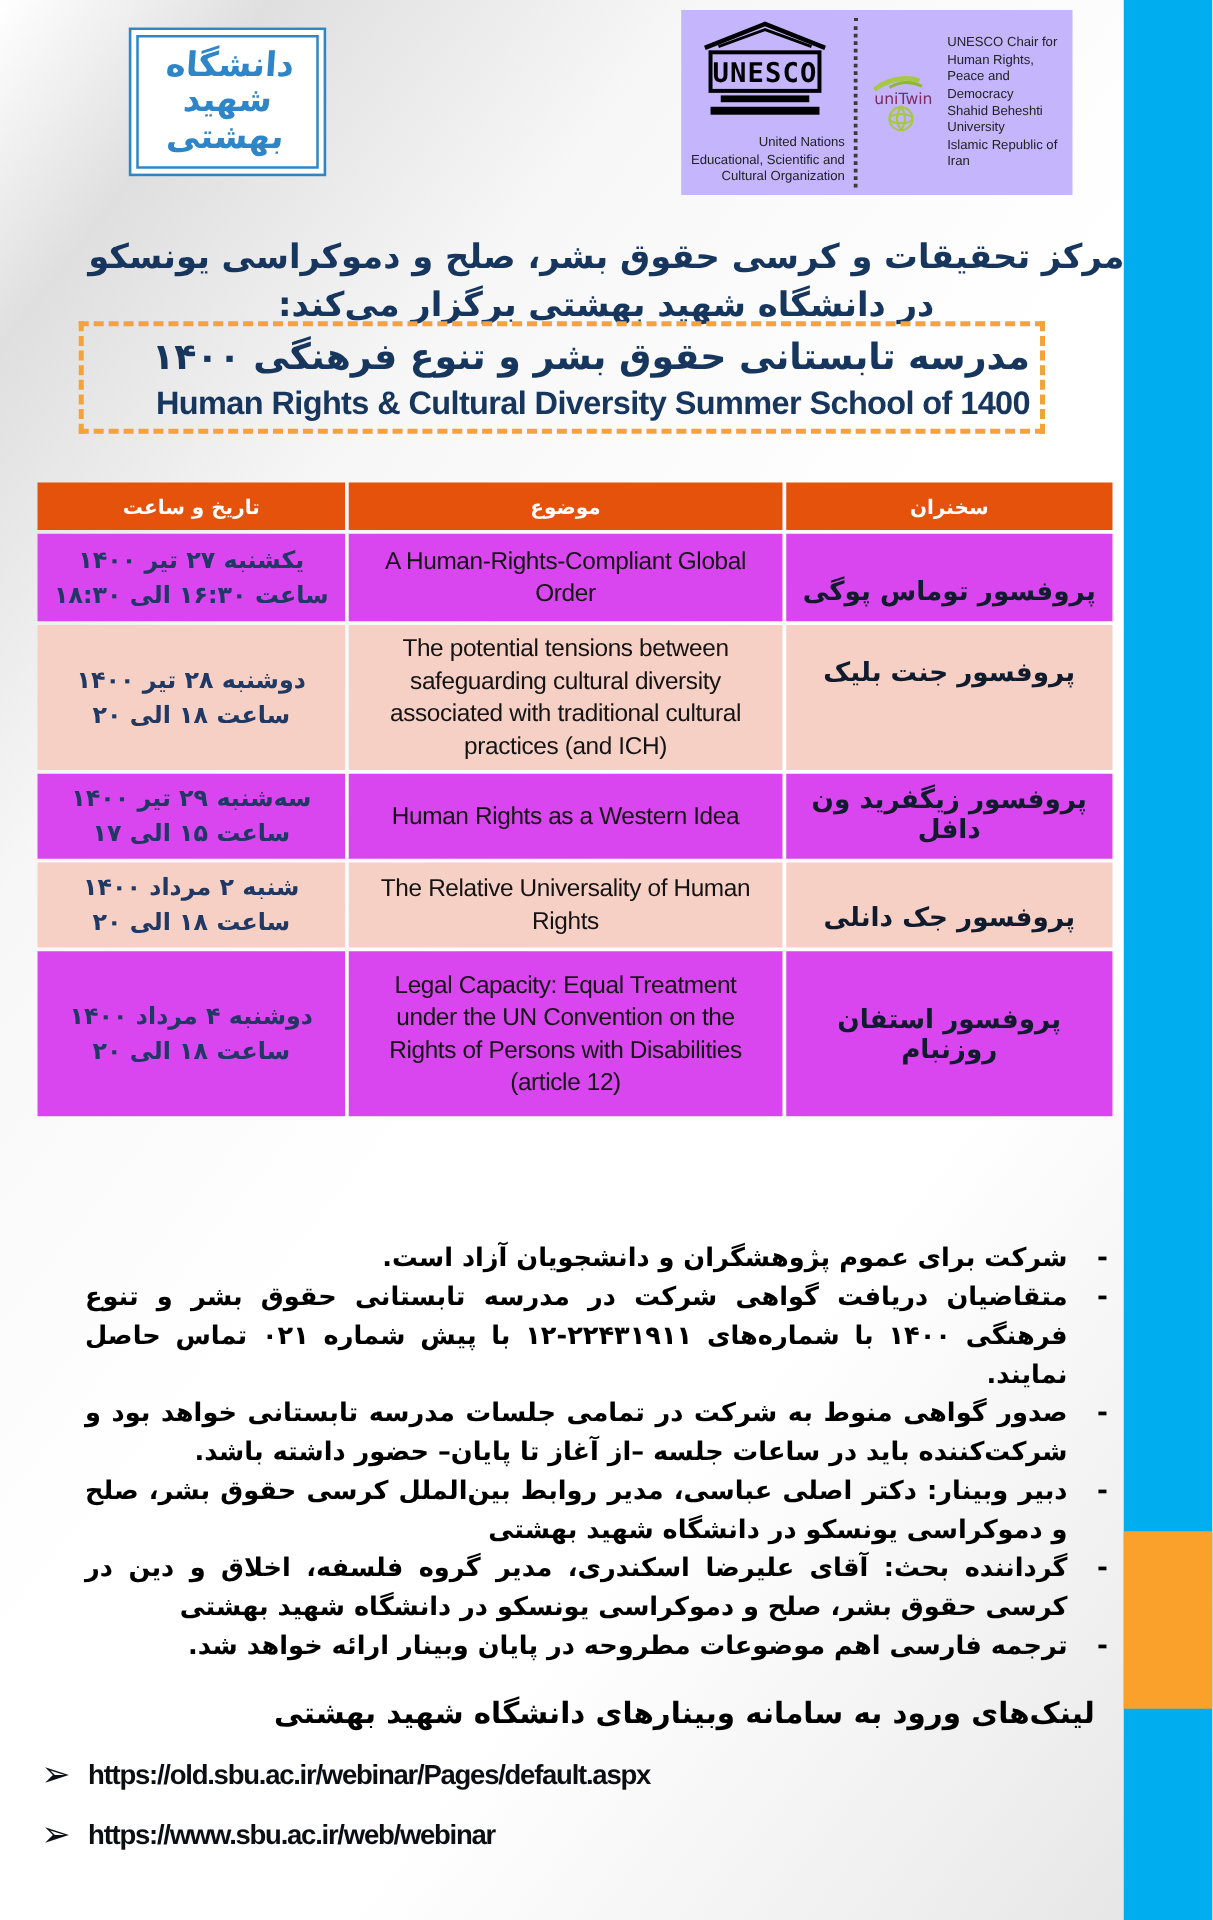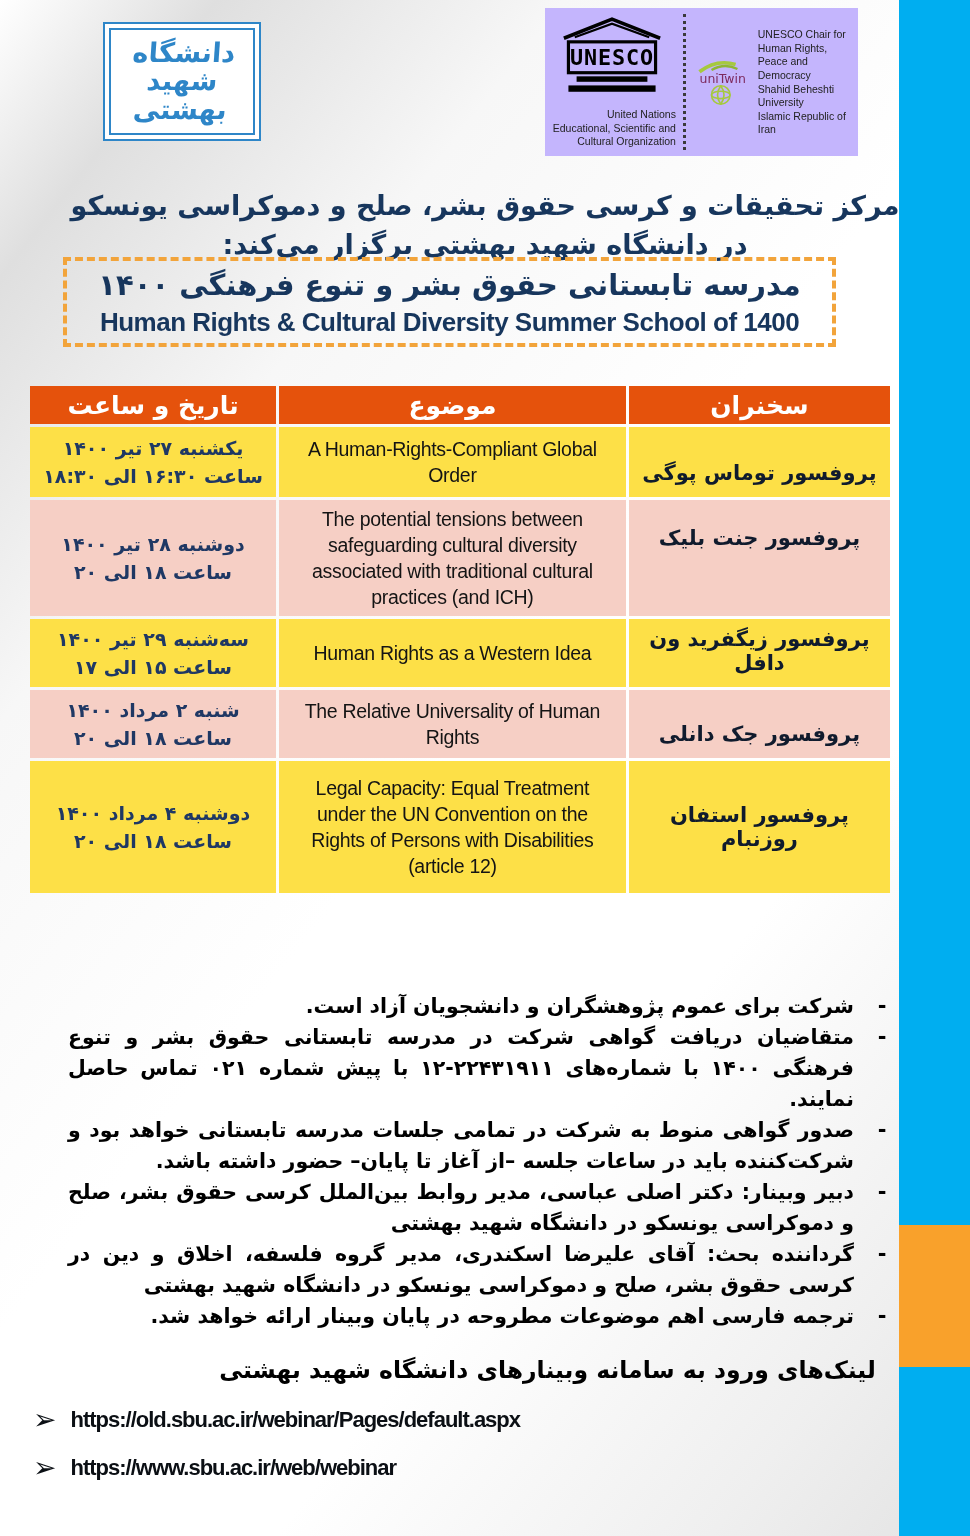--- a/index.html
+++ b/index.html
@@ -41,38 +41,38 @@
   .org-heading {
     position:absolute; top:163px; left:60px; width:850px;
     text-align:center; direction:rtl;
     color:#17365D; font-weight:bold; font-size:27px; line-height:39px;margin-top:23px;
   }
 
   
   .title-box {
     position:absolute; top:257px; left:63px; width:773px; height:90px;
     border:4px dashed #F2A43B;
-    display:flex; flex-direction:column; justify-content:center; align-items:center;
+    display:flex; flex-direction:column; justify-content:center; align-items:flex-end;
     padding:4px 8px;
   }
   .title-fa { direction:rtl; color:#17365D; font-weight:bold; font-size:29px; line-height:40px; }
   .title-en { font-family:"Liberation Sans",sans-serif; color:#17365D; font-weight:bold; font-size:26px; line-height:34px; letter-spacing:-0.5px; }
 
   
   .schedule { position:absolute; top:383px; left:27px; width:866px; border-collapse:separate; border-spacing:3px; }
   .schedule th {
-    background:#E5520C; color:#fff; font-weight:bold; font-size:25px;
+    background:#E5520C; color:#fff; font-weight:bold; font-size:16px;
     height:38px; vertical-align:middle; text-align:center;
   }
   .schedule td { text-align:center; vertical-align:middle; }
   .col-date  { width:247px; }
   .col-topic { width:348px; }
   .col-speaker { width:262px; }
   .schedule tr.r-dark td  { background:#F6CFC5; }
-  .schedule tr.r-light td { background:#fde047; }
+  .schedule tr.r-light td { background:#d946ef; }
   .cell-date { direction:rtl; color:#1F3864; font-weight:bold; font-size:19px; line-height:28px; }
   .cell-topic { font-family:"Liberation Sans",sans-serif; color:#141414; font-size:19.5px; line-height:26px; padding:6px 12px; letter-spacing:-0.3px; }
   .cell-speaker { direction:rtl; color:#101b2d; font-weight:bold; font-size:21px; padding:0 12px; }
   tr.row1 td { height:70px; }  tr.row2 td { height:70px; }
   tr.row3 td { height:112px; } tr.row4 td { height:68px; }
   tr.row5 td { height:68px; }  tr.row6 td { height:132px; }
   tr.row1 .cell-speaker, tr.row2 .cell-speaker, tr.row4 .cell-speaker, tr.row5 .cell-speaker { vertical-align:bottom; padding-bottom:12px; }
   tr.row3 .cell-speaker { vertical-align:top; padding-top:26px; }
 
   

